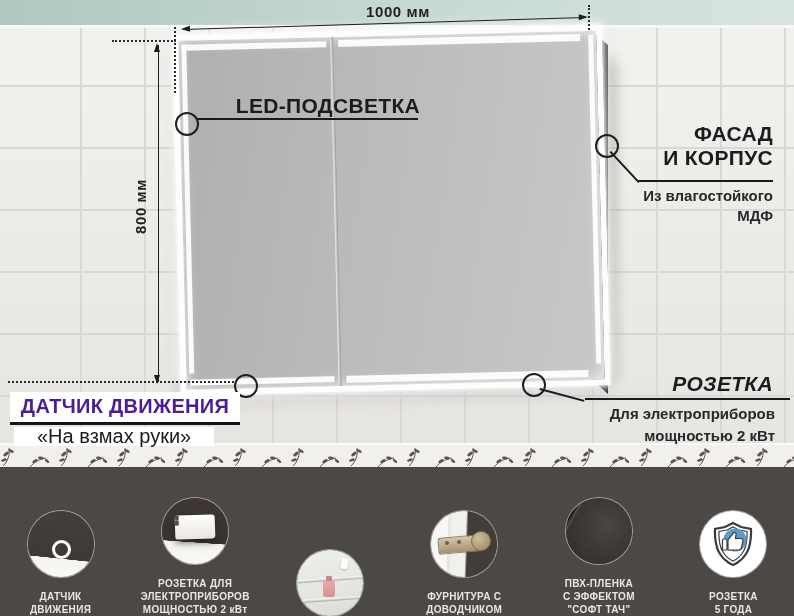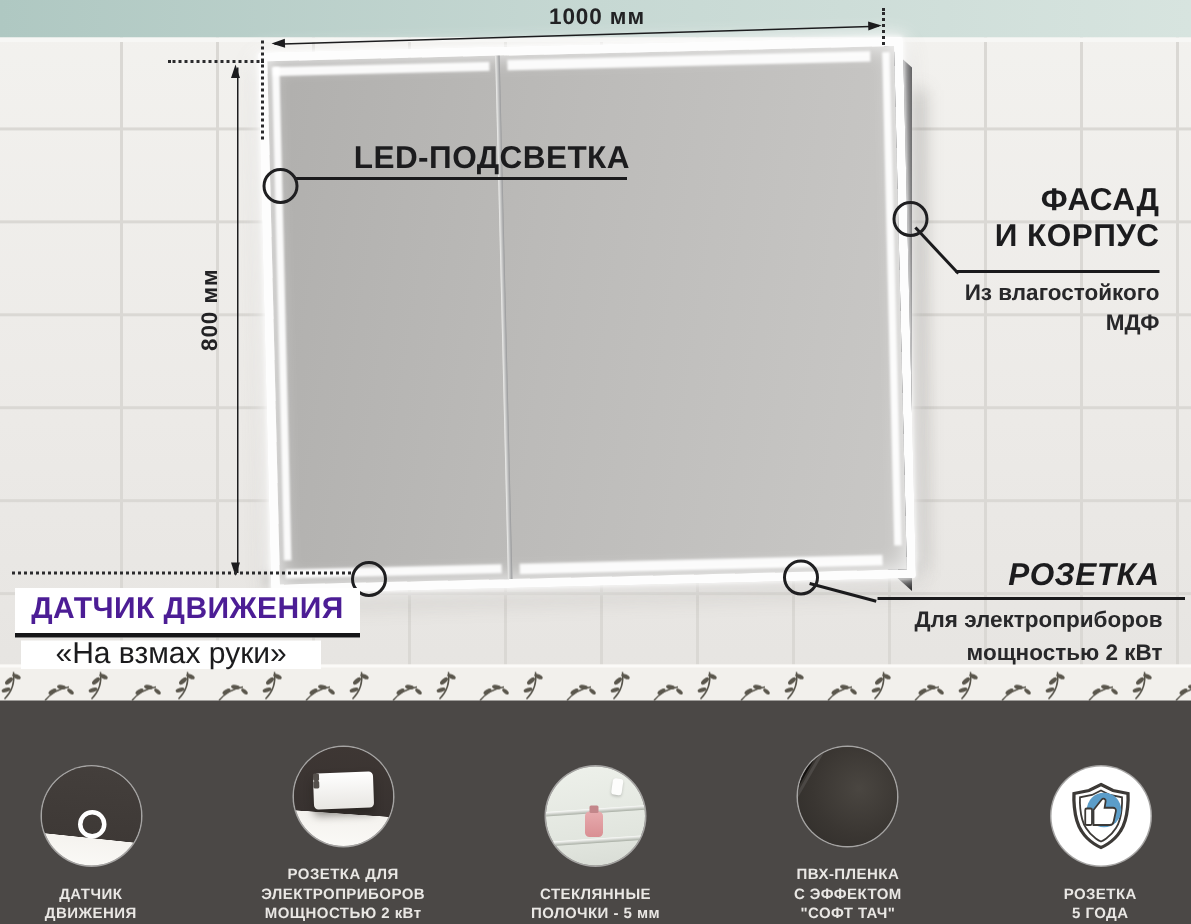--- a/index.html
+++ b/index.html
@@ -263,26 +263,34 @@
     </div>
 
     <div class="feature">
       <div class="fi-circle ic-shelves">
         <div class="sh sh1"></div>
         <div class="sh sh2"></div>
         <div class="bottle"></div>
         <div class="cap"></div>
         <div class="clip"></div>
       </div>
-      <div class="fi-caption">
-        <div>СТЕКЛЯННЫЕ</div>
-        <div>ПОЛОЧКИ - 5 мм</div>
-      </div>
-    </div>
-
+    </div>
+
+    <div class="feature">
+      <div class="fi-circle ic-hinge">
+        <div class="arm"></div>
+        <div class="cup"></div>
+        <div class="sc1"></div>
+        <div class="sc2"></div>
+      </div>
+      <div class="fi-caption">
+        <div>ФУРНИТУРА С</div>
+        <div>ДОВОДЧИКОМ</div>
+      </div>
+    </div>
 
 
     <div class="feature">
       <div class="fi-circle ic-pvc">
         <div class="line"></div>
         <div class="sheen"></div>
       </div>
       <div class="fi-caption">
         <div>ПВХ-ПЛЕНКА</div>
         <div>С ЭФФЕКТОМ</div>

